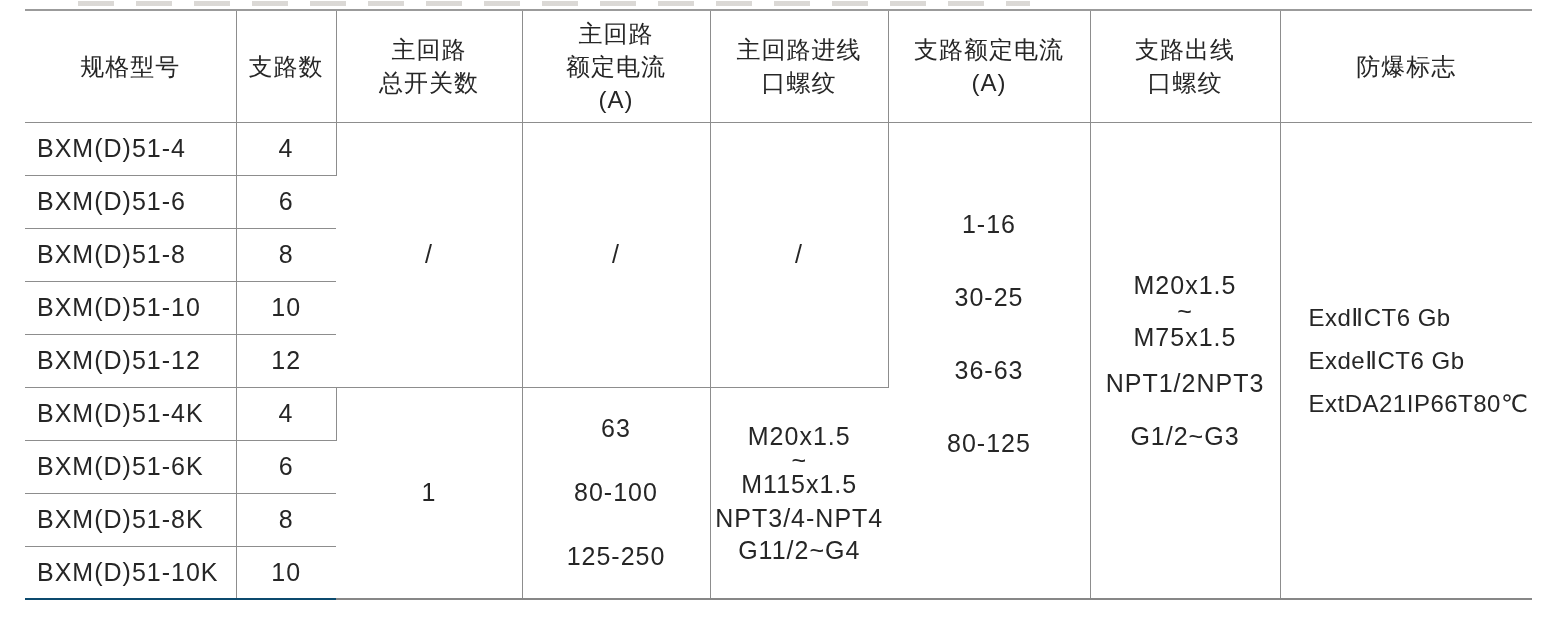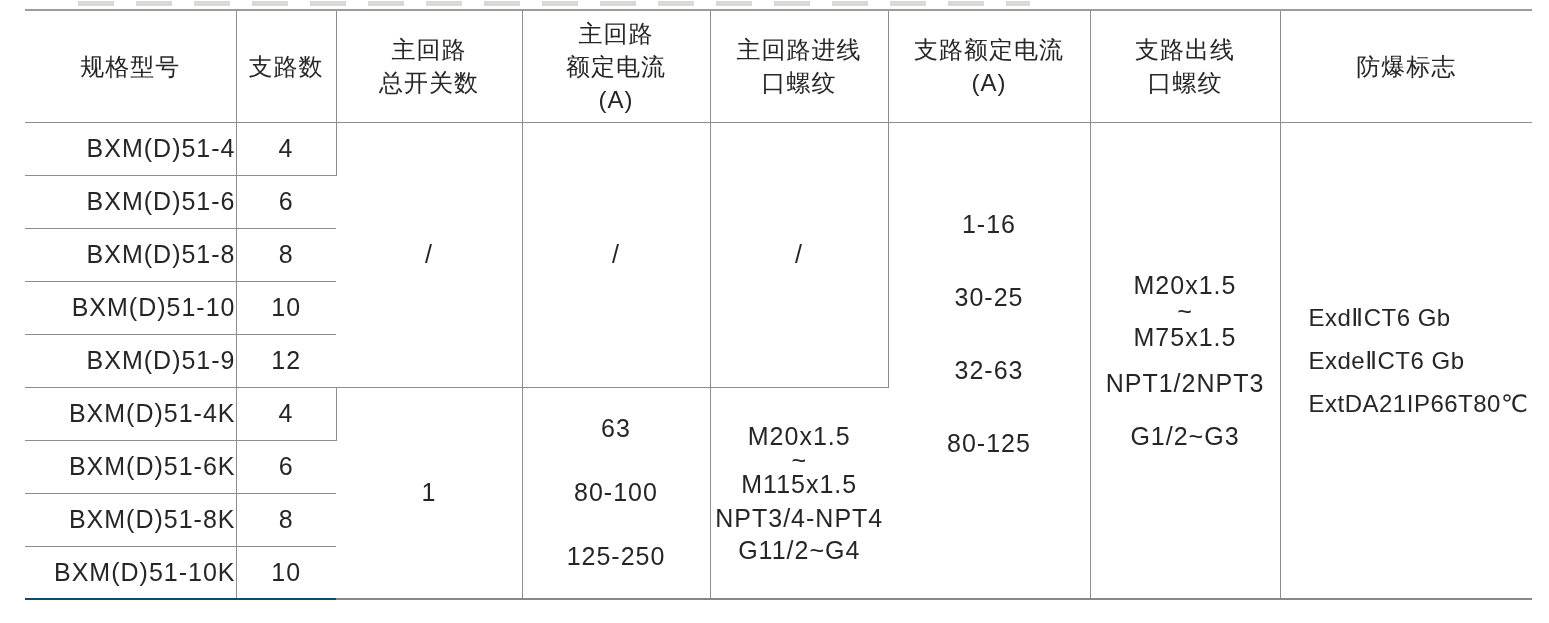--- a/index.html
+++ b/index.html
@@ -35,21 +35,21 @@
     vertical-align:middle;
   }
   th:last-child,td:last-child{border-right:none;}
   thead tr{height:112px;}
   tbody tr{height:53px;}
 
   th{font-size:24px;line-height:33px;text-align:center;letter-spacing:1px;}
   th .hl{display:block;}
 
   td{font-size:25px;letter-spacing:1px;}
-  td.model{text-align:right;padding-left:12px;}
+  td.model{text-align:left;padding-left:12px;}
   td.center{text-align:center;}
 
   
   td.to-bottom{border-bottom:2px solid #878787;}
   tbody tr.last td{border-bottom:2px solid #0c4a6e;}
 
   .stack{display:flex;flex-direction:column;align-items:center;justify-content:center;height:100%;}
   .stack>div{line-height:27px;}
 
   
@@ -127,21 +127,21 @@
       <tr>
         <td class="model">BXM(D)51-4</td>
         <td class="center">4</td>
         <td class="center" rowspan="5">/</td>
         <td class="center" rowspan="5">/</td>
         <td class="center" rowspan="5">/</td>
         <td class="center to-bottom" rowspan="9">
           <div class="stack bc">
             <div>1-16</div>
             <div>30-25</div>
-            <div>32-63</div>
+            <div>36-63</div>
             <div>80-125</div>
           </div>
         </td>
         <td class="center to-bottom" rowspan="9">
           <div class="stack bo">
             <div>M20x1.5</div>
             <div>~</div>
             <div>M75x1.5</div>
             <div class="gap1">NPT1/2NPT3</div>
             <div class="gap2">G1/2~G3</div>
@@ -161,21 +161,21 @@
       </tr>
       <tr>
         <td class="model">BXM(D)51-8</td>
         <td class="center">8</td>
       </tr>
       <tr>
         <td class="model">BXM(D)51-10</td>
         <td class="center">10</td>
       </tr>
       <tr>
-        <td class="model">BXM(D)51-9</td>
+        <td class="model">BXM(D)51-12</td>
         <td class="center">12</td>
       </tr>
       <tr>
         <td class="model">BXM(D)51-4K</td>
         <td class="center">4</td>
         <td class="center to-bottom" rowspan="4">1</td>
         <td class="center to-bottom" rowspan="4">
           <div class="stack mc">
             <div>63</div>
             <div>80-100</div>

